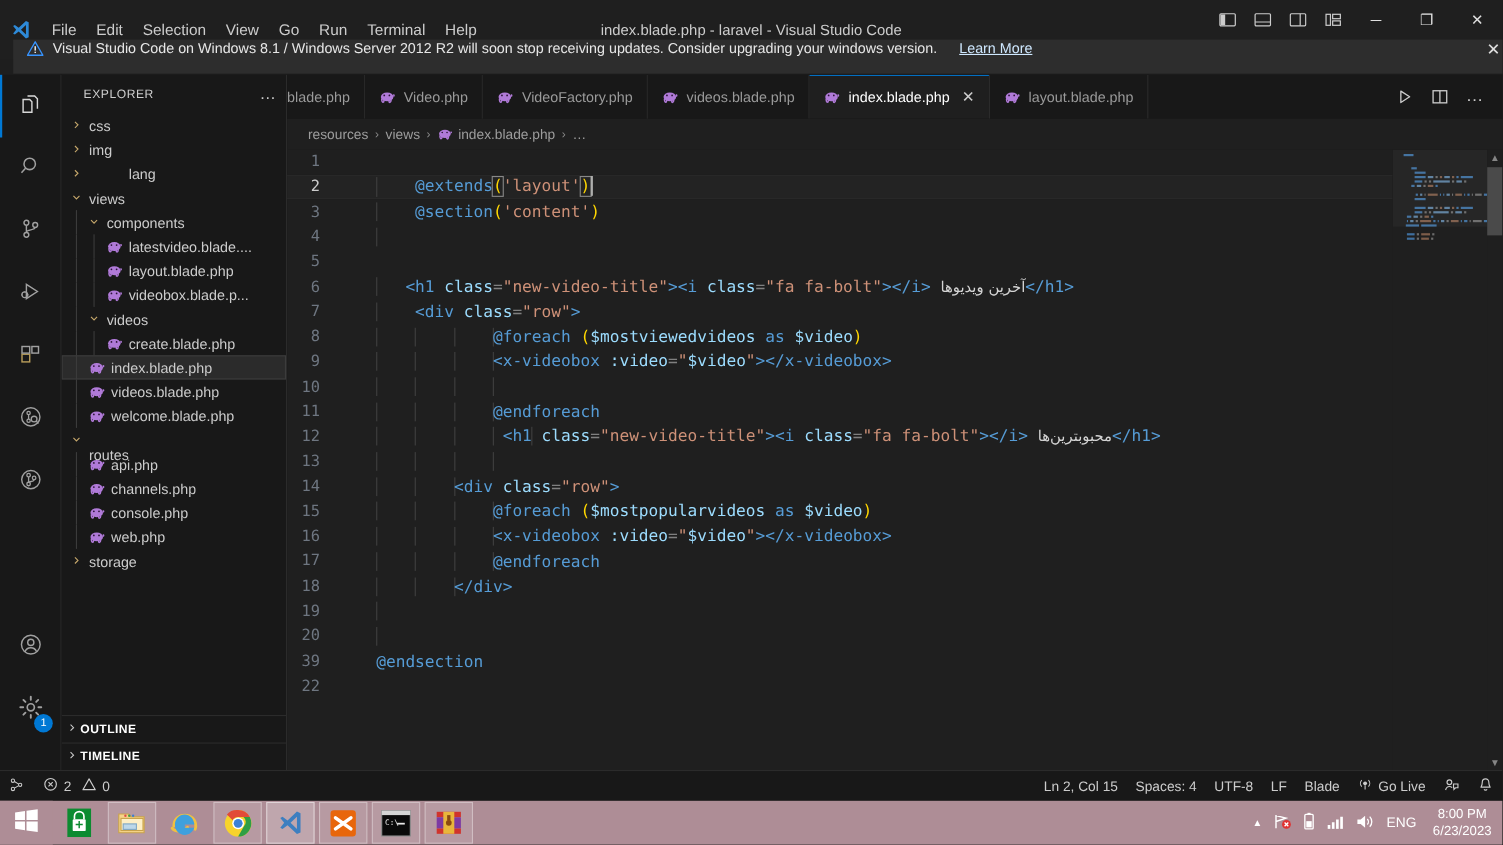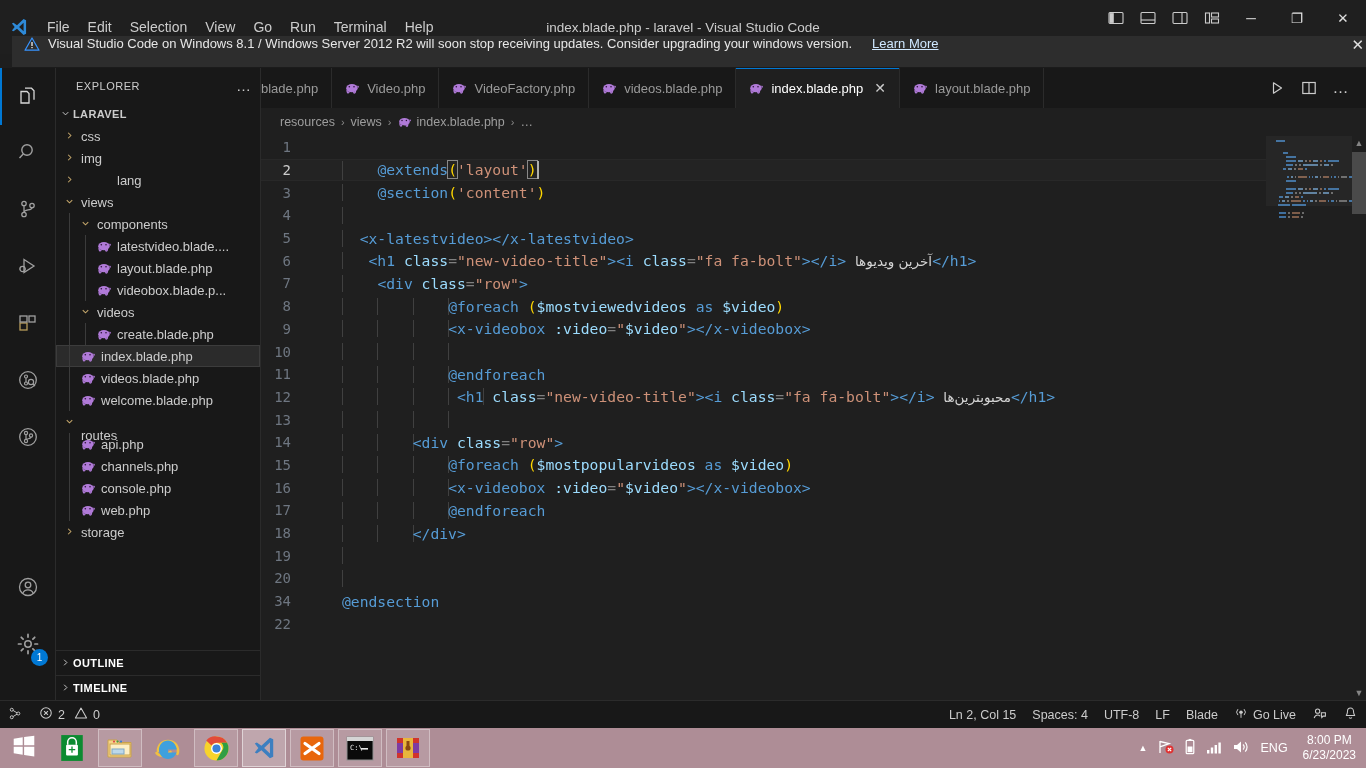--- a/index.html
+++ b/index.html
@@ -365,28 +365,20 @@
         <span class="badge">1</span>
       </div>
     </div>
   </div>
 
   <div class="sidebar">
     <div class="sb-header">
       <span>EXPLORER</span>
       <span class="sb-dots">…</span>
     </div>
-    <div class="sb-section">
-      <span class="chev">
-        <svg width="11" height="11" viewBox="0 0 16 16">
-            <path d="M4 6l4 4 4-4" fill="none" stroke="#cccccc" stroke-width="1.4"></path>
-          </svg>
-      </span>
-      <span>LARAVEL</span>
-    </div>
     <div class="tree" id="tree">
         <div class="row" style="padding-left: 8px;">
           <span class="chev"><svg width="11" height="11" viewBox="0 0 16 16">
               <path d="M6 4l4 4-4 4" fill="none" stroke="#c5a76b" stroke-width="1.5"></path>
             </svg></span>
           <span class="lbl" style="margin-left: 4px;">css</span>
         </div>
         <div class="row" style="padding-left: 8px;">
           <span class="chev"><svg width="11" height="11" viewBox="0 0 16 16">
               <path d="M6 4l4 4-4 4" fill="none" stroke="#c5a76b" stroke-width="1.5"></path>
@@ -708,37 +700,37 @@
         <span>…</span>
       </span>
     </div>
 
   <div class="editor">
     <div class="code-area" id="code-area">
         <div class="cl"><div class="ln">1</div><div class="code"><span style="position: relative; padding-left: 29px;"></span></div></div>
         <div class="cl current"><div class="ln">2</div><div class="code"><div class="ig" style="left: 29px;"></div><span style="position: relative; padding-left: 29px;"><span class="t-txt">    </span><span class="t-blade">@extends</span><span class="t-paren brk">(</span><span class="t-str">'layout'</span><span class="t-paren brk">)</span><span class="caret"></span></span></div></div>
         <div class="cl"><div class="ln">3</div><div class="code"><div class="ig" style="left: 29px;"></div><span style="position: relative; padding-left: 29px;"><span class="t-txt">    </span><span class="t-blade">@section</span><span class="t-paren">(</span><span class="t-str">'content'</span><span class="t-paren">)</span></span></div></div>
         <div class="cl"><div class="ln">4</div><div class="code"><div class="ig" style="left: 29px;"></div><span style="position: relative; padding-left: 29px;"></span></div></div>
-        <div class="cl"><div class="ln">5</div><div class="code"><div class="ig" style="left: 29px;"></div><span style="position: relative; padding-left: 29px;"><span class="t-txt">  </span><span class="t-tag">&lt;x-latestvideo&gt;</span><span class="t-tag">&lt;/x-latestvideo&gt;</span></span></div></div>
+        <div class="cl"><div class="ln">5</div></div>
         <div class="cl"><div class="ln">6</div><div class="code"><div class="ig" style="left: 29px;"></div><span style="position: relative; padding-left: 29px;"><span class="t-txt">   </span><span class="t-tag">&lt;h1 </span><span class="t-attr">class</span><span class="t-punct">=</span><span class="t-str">"new-video-title"</span><span class="t-tag">&gt;</span><span class="t-tag">&lt;i </span><span class="t-attr">class</span><span class="t-punct">=</span><span class="t-str">"fa fa-bolt"</span><span class="t-tag">&gt;</span><span class="t-tag">&lt;/i&gt;</span><span class="t-txt"> </span><span class="t-rtl">آخرین ویدیوها</span><span class="t-tag">&lt;/h1&gt;</span></span></div></div>
         <div class="cl"><div class="ln">7</div><div class="code"><div class="ig" style="left: 29px;"></div><span style="position: relative; padding-left: 29px;"><span class="t-txt">    </span><span class="t-tag">&lt;div </span><span class="t-attr">class</span><span class="t-punct">=</span><span class="t-str">"row"</span><span class="t-tag">&gt;</span></span></div></div>
         <div class="cl"><div class="ln">8</div><div class="code"><div class="ig" style="left: 29px;"></div><div class="ig" style="left: 64.32px;"></div><div class="ig" style="left: 99.64px;"></div><div class="ig" style="left: 134.96px;"></div><span style="position: relative; padding-left: 29px;"><span class="t-txt">            </span><span class="t-blade">@foreach</span><span class="t-txt"> </span><span class="t-paren">(</span><span class="t-var">$mostviewedvideos</span><span class="t-kw"> as </span><span class="t-var">$video</span><span class="t-paren">)</span></span></div></div>
         <div class="cl"><div class="ln">9</div><div class="code"><div class="ig" style="left: 29px;"></div><div class="ig" style="left: 64.32px;"></div><div class="ig" style="left: 99.64px;"></div><div class="ig" style="left: 134.96px;"></div><span style="position: relative; padding-left: 29px;"><span class="t-txt">            </span><span class="t-tag">&lt;x-videobox </span><span class="t-attr">:video</span><span class="t-punct">=</span><span class="t-str">"</span><span class="t-var">$video</span><span class="t-str">"</span><span class="t-tag">&gt;</span><span class="t-tag">&lt;/x-videobox&gt;</span></span></div></div>
         <div class="cl"><div class="ln">10</div><div class="code"><div class="ig" style="left: 29px;"></div><div class="ig" style="left: 64.32px;"></div><div class="ig" style="left: 99.64px;"></div><div class="ig" style="left: 134.96px;"></div><span style="position: relative; padding-left: 29px;"></span></div></div>
         <div class="cl"><div class="ln">11</div><div class="code"><div class="ig" style="left: 29px;"></div><div class="ig" style="left: 64.32px;"></div><div class="ig" style="left: 99.64px;"></div><div class="ig" style="left: 134.96px;"></div><span style="position: relative; padding-left: 29px;"><span class="t-txt">            </span><span class="t-blade">@endforeach</span></span></div></div>
         <div class="cl"><div class="ln">12</div><div class="code"><div class="ig" style="left: 29px;"></div><div class="ig" style="left: 64.32px;"></div><div class="ig" style="left: 99.64px;"></div><div class="ig" style="left: 134.96px;"></div><div class="ig" style="left: 170.28px;"></div><span style="position: relative; padding-left: 29px;"><span class="t-txt">             </span><span class="t-tag">&lt;h1 </span><span class="t-attr">class</span><span class="t-punct">=</span><span class="t-str">"new-video-title"</span><span class="t-tag">&gt;</span><span class="t-tag">&lt;i </span><span class="t-attr">class</span><span class="t-punct">=</span><span class="t-str">"fa fa-bolt"</span><span class="t-tag">&gt;</span><span class="t-tag">&lt;/i&gt;</span><span class="t-txt"> </span><span class="t-rtl">محبوبترین‌ها</span><span class="t-tag">&lt;/h1&gt;</span></span></div></div>
         <div class="cl"><div class="ln">13</div><div class="code"><div class="ig" style="left: 29px;"></div><div class="ig" style="left: 64.32px;"></div><div class="ig" style="left: 99.64px;"></div><div class="ig" style="left: 134.96px;"></div><span style="position: relative; padding-left: 29px;"></span></div></div>
         <div class="cl"><div class="ln">14</div><div class="code"><div class="ig" style="left: 29px;"></div><div class="ig" style="left: 64.32px;"></div><div class="ig" style="left: 99.64px;"></div><span style="position: relative; padding-left: 29px;"><span class="t-txt">        </span><span class="t-tag">&lt;div </span><span class="t-attr">class</span><span class="t-punct">=</span><span class="t-str">"row"</span><span class="t-tag">&gt;</span></span></div></div>
         <div class="cl"><div class="ln">15</div><div class="code"><div class="ig" style="left: 29px;"></div><div class="ig" style="left: 64.32px;"></div><div class="ig" style="left: 99.64px;"></div><div class="ig" style="left: 134.96px;"></div><span style="position: relative; padding-left: 29px;"><span class="t-txt">            </span><span class="t-blade">@foreach</span><span class="t-txt"> </span><span class="t-paren">(</span><span class="t-var">$mostpopularvideos</span><span class="t-kw"> as </span><span class="t-var">$video</span><span class="t-paren">)</span></span></div></div>
         <div class="cl"><div class="ln">16</div><div class="code"><div class="ig" style="left: 29px;"></div><div class="ig" style="left: 64.32px;"></div><div class="ig" style="left: 99.64px;"></div><div class="ig" style="left: 134.96px;"></div><span style="position: relative; padding-left: 29px;"><span class="t-txt">            </span><span class="t-tag">&lt;x-videobox </span><span class="t-attr">:video</span><span class="t-punct">=</span><span class="t-str">"</span><span class="t-var">$video</span><span class="t-str">"</span><span class="t-tag">&gt;</span><span class="t-tag">&lt;/x-videobox&gt;</span></span></div></div>
         <div class="cl"><div class="ln">17</div><div class="code"><div class="ig" style="left: 29px;"></div><div class="ig" style="left: 64.32px;"></div><div class="ig" style="left: 99.64px;"></div><div class="ig" style="left: 134.96px;"></div><span style="position: relative; padding-left: 29px;"><span class="t-txt">            </span><span class="t-blade">@endforeach</span></span></div></div>
         <div class="cl"><div class="ln">18</div><div class="code"><div class="ig" style="left: 29px;"></div><div class="ig" style="left: 64.32px;"></div><div class="ig" style="left: 99.64px;"></div><span style="position: relative; padding-left: 29px;"><span class="t-txt">        </span><span class="t-tag">&lt;/div&gt;</span></span></div></div>
         <div class="cl"><div class="ln">19</div><div class="code"><div class="ig" style="left: 29px;"></div><span style="position: relative; padding-left: 29px;"></span></div></div>
         <div class="cl"><div class="ln">20</div><div class="code"><div class="ig" style="left: 29px;"></div><span style="position: relative; padding-left: 29px;"></span></div></div>
-        <div class="cl"><div class="ln">34</div><div class="code"><span style="position: relative; padding-left: 29px;"><span class="t-blade">@endsection</span></span></div></div>
+        <div class="cl"><div class="ln">39</div><div class="code"><span style="position: relative; padding-left: 29px;"><span class="t-blade">@endsection</span></span></div></div>
         <div class="cl"><div class="ln">22</div><div class="code"><span style="position: relative; padding-left: 29px;"></span></div></div>
       </div>
     <div class="minimap" id="minimap">
       <div class="mm-line" style="padding-left: 10px;"></div>
         <div class="mm-line" style="padding-left: 10px;">
           <span class="mm-seg" style="width: 9.35px; background: rgb(63, 111, 158);"></span>
         </div>
         <div class="mm-line" style="padding-left: 10px;"></div>
         <div class="mm-line" style="padding-left: 10px;"></div>
         <div class="mm-line" style="padding-left: 16.8px;">

